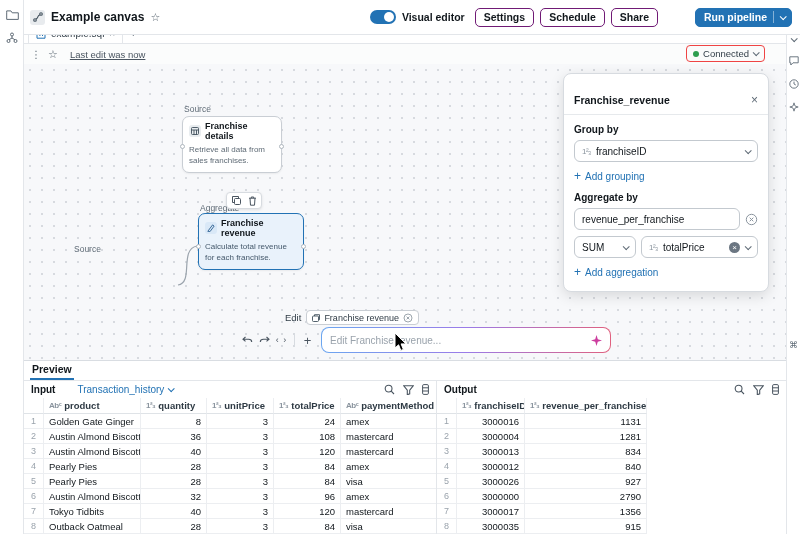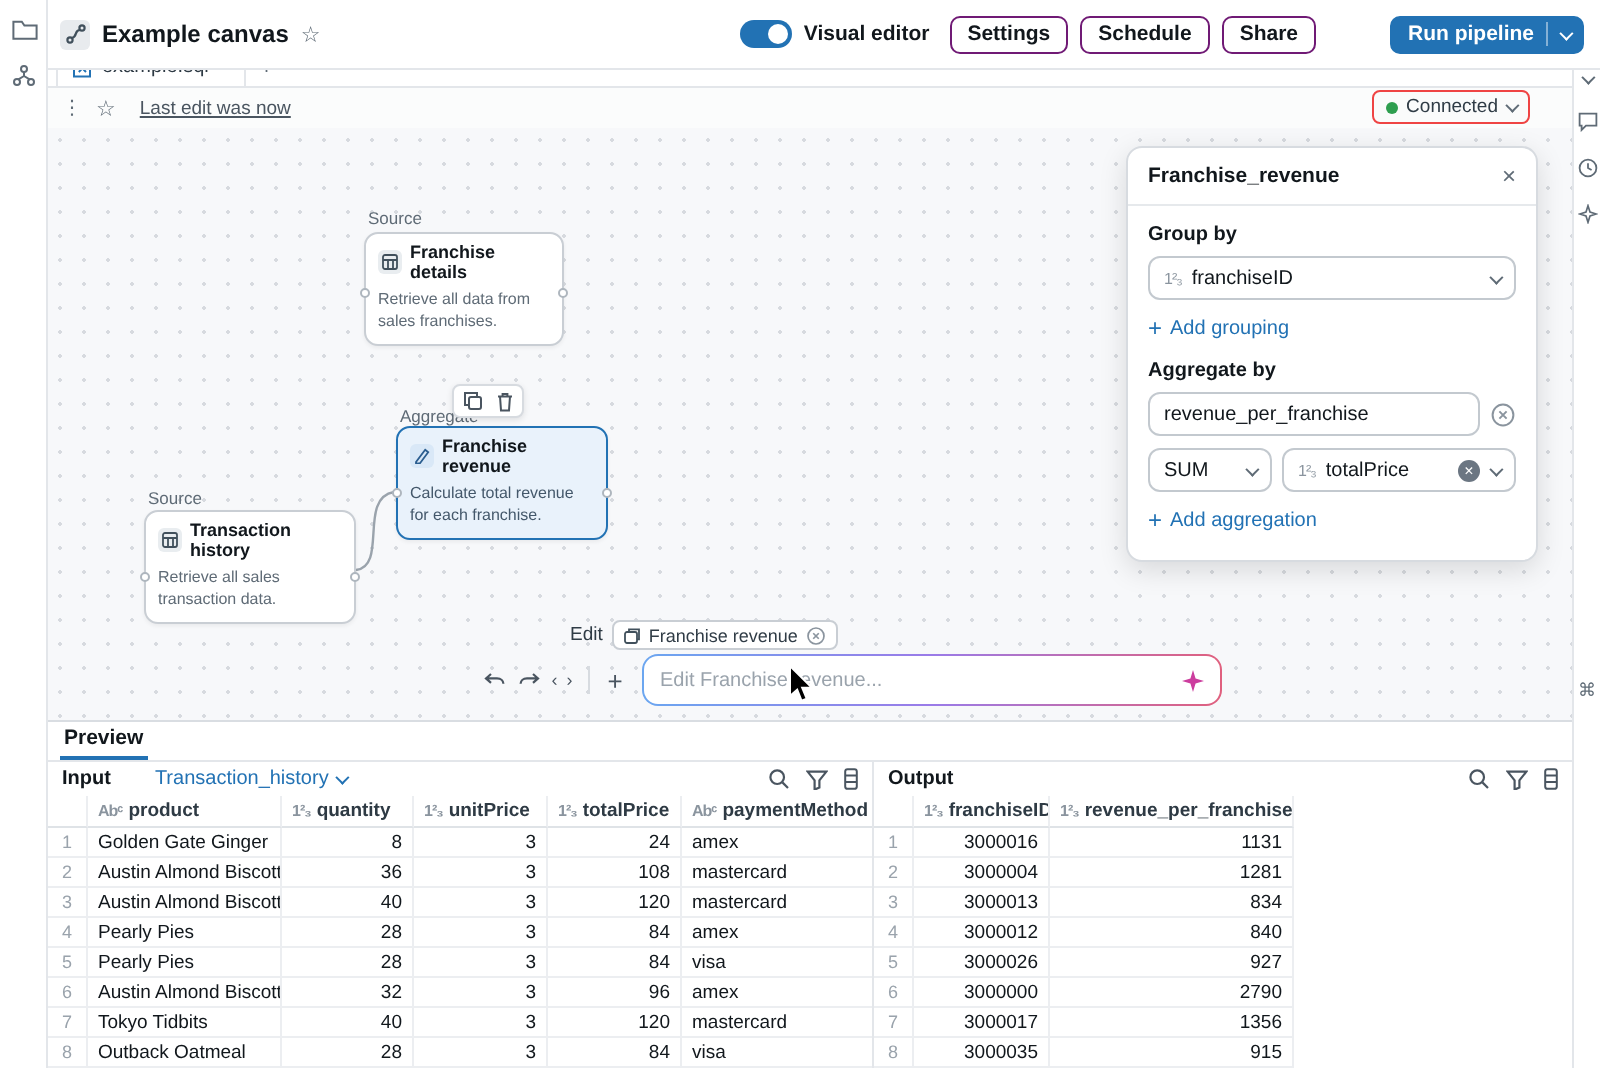--- a/index.html
+++ b/index.html
@@ -67,21 +67,21 @@
   .node-desc { padding:2px 6px 5px; font-size:8px; line-height:1.35; color:#5f6b76; }
   .node.selected .node-desc { color:#44586b; }
   .port { position:absolute; width:5px; height:5px; border-radius:50%; background:#fff; border:1px solid #aeb6be; cursor:pointer; }
   .node-toolbar { position:absolute; display:flex; gap:2px; background:#fff; border:1px solid #d7dbe0; border-radius:4px;
     box-shadow:0 1px 3px rgba(0,0,0,.1); padding:1px 2px; z-index:6; }
   .node-toolbar .ico { width:14px; height:13px; cursor:pointer; }
 
   
   .panel { position:absolute; left:539px; top:9px; width:206px; background:#fff; border:1px solid #d7dbe0; border-radius:8px;
     box-shadow:0 4px 14px rgba(0,0,0,.13); z-index:10; }
-  .panel-title-row { display:flex; align-items:center; justify-content:space-between; padding:7px 10px; border-bottom:1px solid #e6e9ec; }
+  .panel-title-row { display:flex; align-items:center; justify-content:space-between; padding:7px 10px; border-bottom:1px solid #e6e9ec;margin-top:12px; }
   .panel-title { font-size:10.5px; font-weight:700; }
   .panel-close { font-size:12px; color:#5f6b76; cursor:pointer; }
   .panel-body { padding:9px 10px 11px; }
   .plabel { font-size:10px; font-weight:700; margin-bottom:5px; }
   .select { height:22px; border:1px solid #c3c9cf; border-radius:6px; background:#fff; display:flex; align-items:center; gap:5px;
     padding:0 7px; font-size:10px; color:#11171c; cursor:pointer; }
   .select .chev { margin-left:auto; color:#5f6b76; }
   .type-glyph { font-size:8px; color:#8a949e; letter-spacing:-.5px; flex:none; }
   .addlink { display:inline-flex; align-items:center; gap:4px; color:#2272b4; font-size:10px; margin:8px 0 10px; cursor:pointer; }
   .addlink .plus { font-size:12px; line-height:1; }
@@ -258,34 +258,20 @@
             </svg>
         </span>
         <span>Franchise revenue</span>
       </div>
       <div class="node-desc">Calculate total revenue for each franchise.</div>
       <span class="port" style="left:-3px;top:30px;"></span>
       <span class="port" style="right:-3px;top:30px;"></span>
     </div>
 
     <span class="node-kind" style="left:50px;top:180px;">Source</span>
-    <div class="node" style="left:48px;top:191px;width:106px;">
-      <div class="node-header">
-        <span class="node-icon">
-          <svg width="8" height="8" viewBox="0 0 8 8" fill="none" stroke="#41505c" stroke-width="0.9">
-              <rect x="0.5" y="0.5" width="7" height="7" rx="1"></rect>
-              <path d="M.5 3h7M3 3v4.5M5.5 3v4.5"></path>
-            </svg>
-        </span>
-        <span>Transaction history</span>
-      </div>
-      <div class="node-desc">Retrieve all sales transaction data.</div>
-      <span class="port" style="left:-3px;top:30px;"></span>
-      <span class="port" style="right:-3px;top:30px;"></span>
-    </div>
 
     <div class="panel">
       <div class="panel-title-row">
         <span class="panel-title">Franchise_revenue</span>
         <span class="panel-close">×</span>
       </div>
       <div class="panel-body">
         <div class="plabel">Group by</div>
         <div class="select">
           <span class="type-glyph">1²₃</span>

